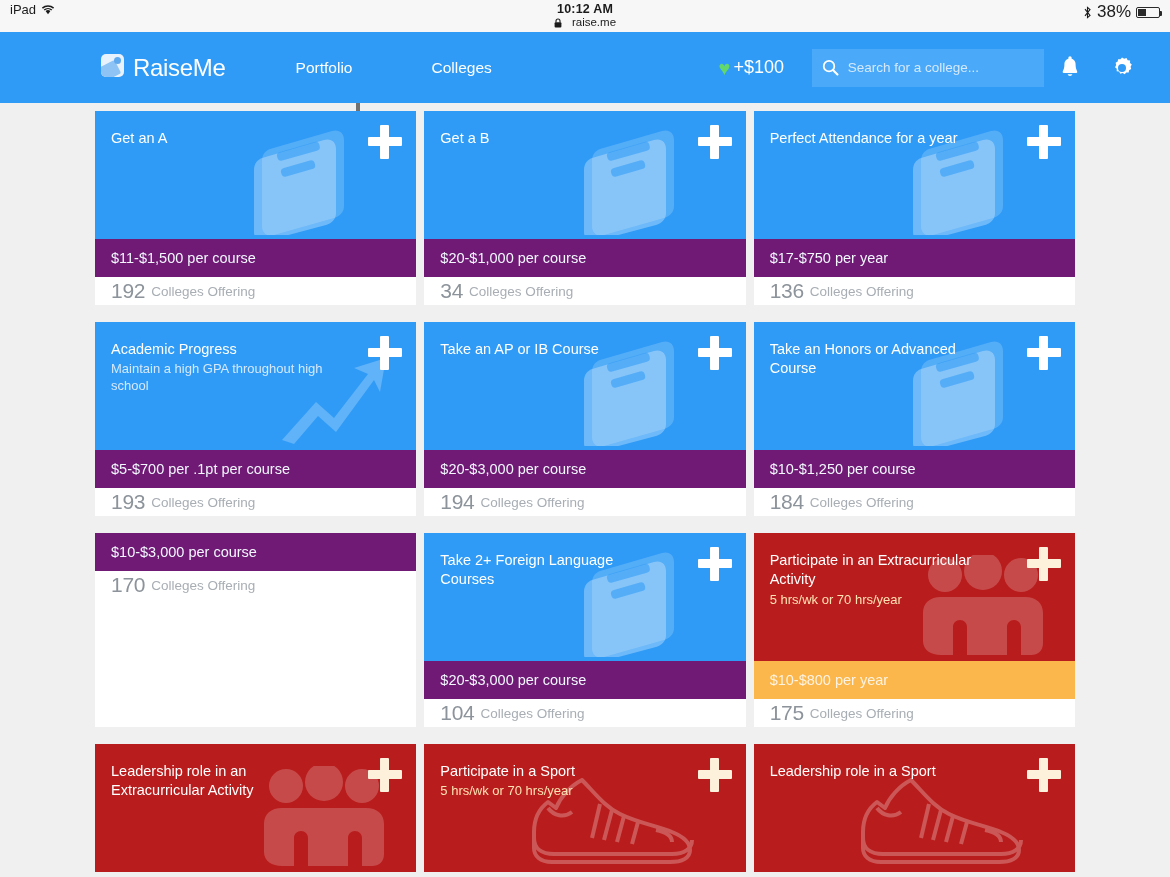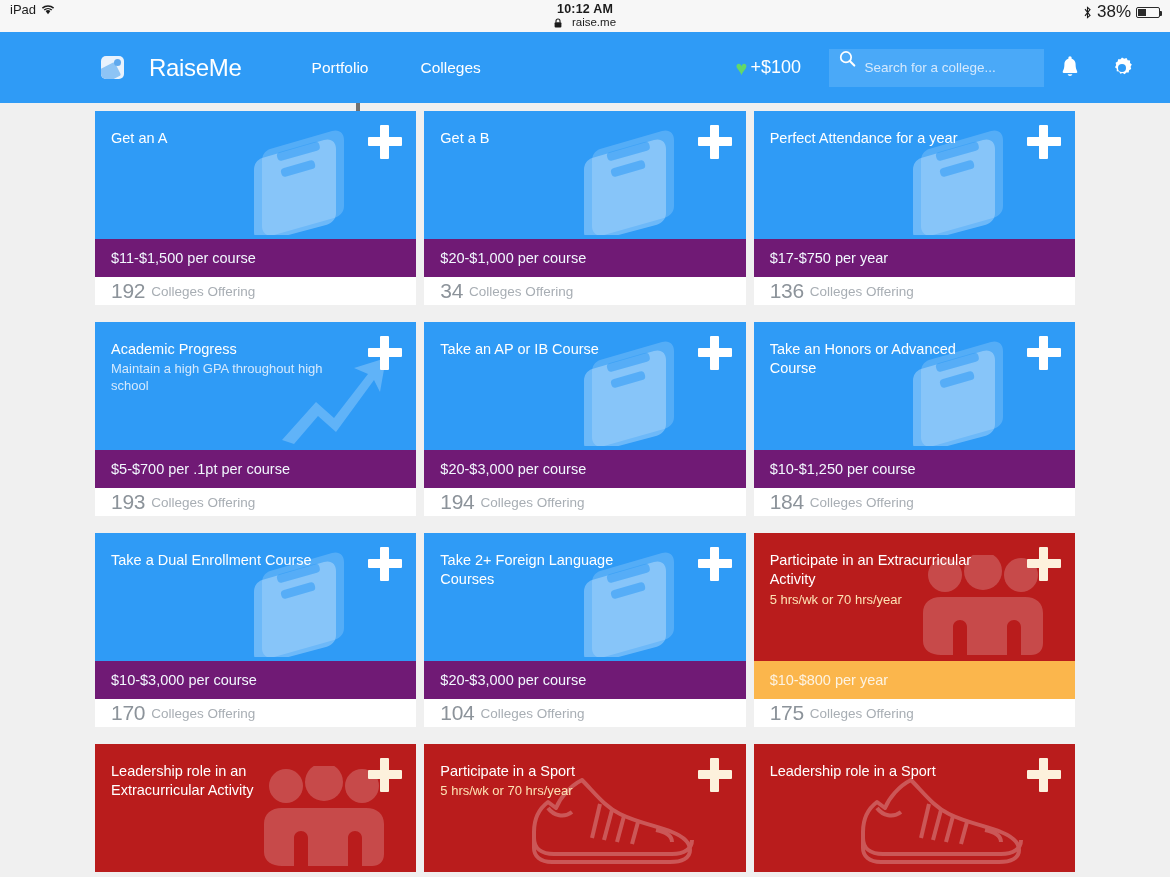--- a/index.html
+++ b/index.html
@@ -70,22 +70,21 @@
   .navbar {
     position: relative;
     height: 71px;
     background: #2f9bf6;
     display: flex;
     align-items: center;
     padding: 0 22px 0 0;
   }
   .brand {
     display: flex;
-    align-items: center;
-    gap: 25px;
+    gap: 9px;
     margin-left: 101px;
     margin-right: 44px;
   }
   .brand-mark {
     width: 23px; height: 23px;
     border-radius: 5px;
     background: #e8f2fd;
     position: relative;
     overflow: hidden;
   }
@@ -106,21 +105,21 @@
     border-radius: 50%;
     background: #5fa9ee;
   }
   .brand-text {
     color: #ffffff;
     font-size: 24px;
     letter-spacing: -0.3px;
     font-weight: normal;
   }
 
-  .nav-tabs { display: flex; height: 71px; align-items: stretch; }
+  .nav-tabs { display: flex; height: 71px; align-items: stretch; gap: 27px; }
   .nav-tab {
     display: flex;
     align-items: center;
     justify-content: center;
     color: #ffffff;
     font-size: 15.5px;
     padding: 0 26px;
     cursor: pointer;
     white-space: nowrap;
   }
@@ -143,24 +142,25 @@
     display: flex;
     align-items: center;
     gap: 3px;
     color: #ffffff;
     font-size: 18px;
     margin-right: 28px;
   }
   .heart { color: #63d86a; font-size: 20px; line-height: 1; }
 
   .search-box {
-    width: 215px;
+    width: 232px;
     height: 38px;
     background: #4aa9f8;
     display: flex;
+    align-items: center;
     padding: 0 10px;
     gap: 9px;
     cursor: text;
   }
   .search-box input {
     background: transparent;
     border: none;
     outline: none;
     color: #ffffff;
     font-size: 13.5px;
@@ -495,37 +495,20 @@
 
       <div class="plus"></div>
     </div>
     <div class="card-amount">$10-$1,250 per course</div>
     <div class="card-foot">
          <span class="foot-num">184</span>
          <span class="foot-label">Colleges Offering</span>
        </div>
       </div>
       <div class="card blue">
-    <div class="card-top">
-      <svg class="card-art art-book" width="116" height="108" viewBox="0 0 116 108">
-      <g fill="#FFFFFF" opacity="0.18">
-        <path d="M26 22 L88 4 c7-2 12 2 12 9 v66 c0 6-4 10-10 12 L30 108 c-7 2-12-2-12-9 V34 c0-6 3-10 8-12 z"></path>
-      </g>
-      <g fill="#FFFFFF" opacity="0.30">
-        <path d="M18 31 L80 13 c7-2 12 2 12 9 v64 c0 6-4 10-10 12 L22 114 c-7 2-12-2-12-9 V43 c0-6 3-10 8-12 z"></path>
-      </g>
-      <g fill="#2F9BF6" opacity="0.55">
-        <rect x="32" y="26" width="44" height="9" rx="4" transform="rotate(-16 32 26)"></rect>
-        <rect x="36" y="42" width="35" height="9" rx="4" transform="rotate(-16 36 42)"></rect>
-      </g>
-    </svg>
-      <div class="card-title">Take a Dual Enrollment Course</div>
-
-      <div class="plus"></div>
-    </div>
     <div class="card-amount">$10-$3,000 per course</div>
     <div class="card-foot">
          <span class="foot-num">170</span>
          <span class="foot-label">Colleges Offering</span>
        </div>
       </div>
       <div class="card blue">
     <div class="card-top">
       <svg class="card-art art-book" width="116" height="108" viewBox="0 0 116 108">
       <g fill="#FFFFFF" opacity="0.18">

